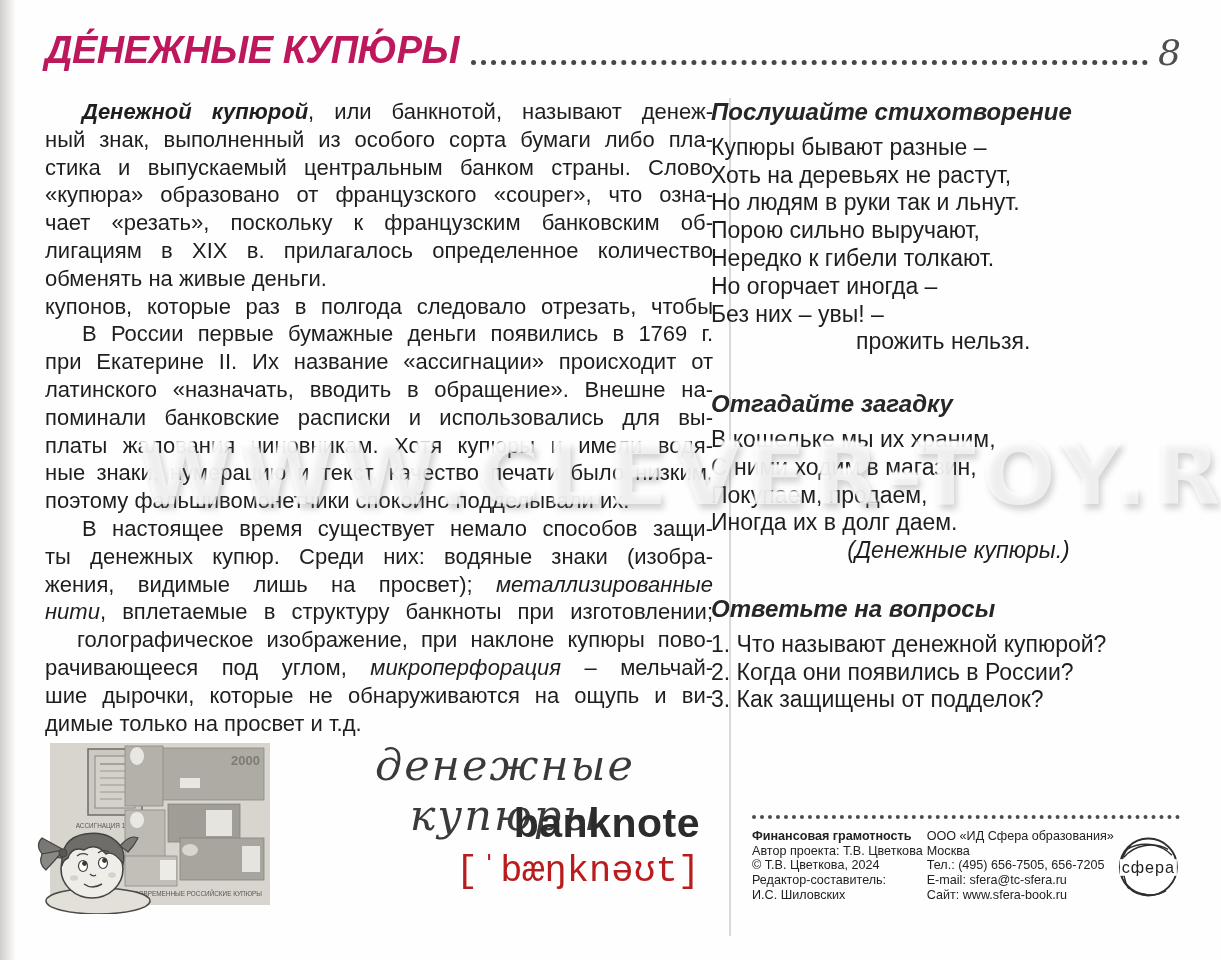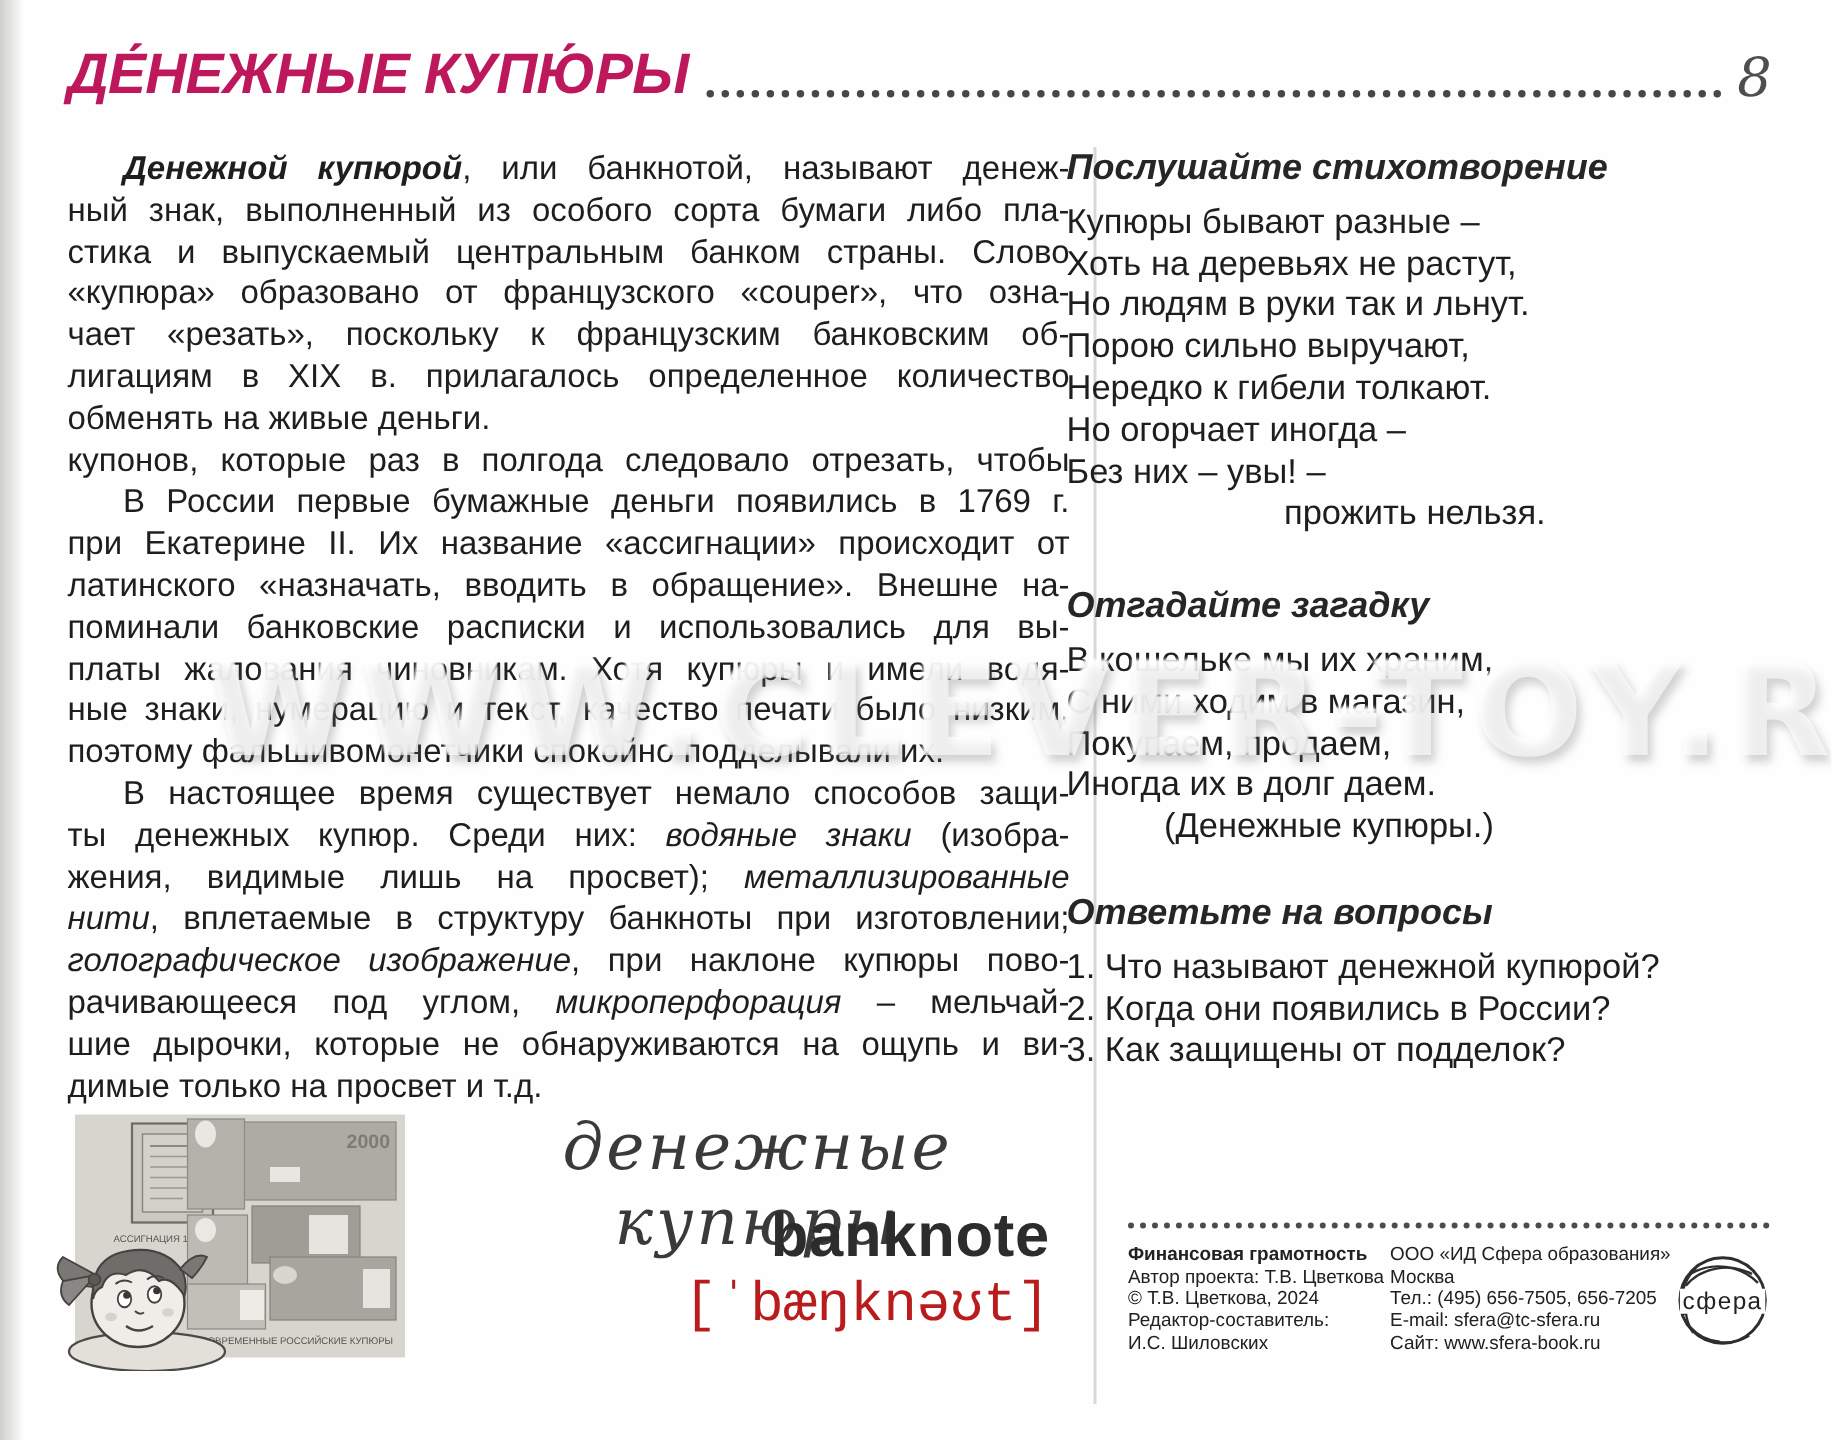--- a/index.html
+++ b/index.html
@@ -26,21 +26,21 @@
   #left-col{position:absolute;left:45px;top:98px;width:668px;font-size:22px;line-height:27.8px;}
   .jline{text-align:justify;text-align-last:justify;white-space:nowrap0;}
   .jline.first{text-indent:37px;}
   .jline.last{text-align-last:left;}
   .para{margin:0;}
 
   #right-col{position:absolute;left:711px;top:98px;width:430px;font-size:23px;line-height:27.8px;}
   .section-heading{font-weight:bold;font-style:italic;font-size:24px;color:#262626;margin:0 0 8px 0;}
   .poem-lines div, .riddle-lines div, .question-items div{line-height:27.8px;}
   .poem-lines div:last-child{padding-left:145px;}
-  #riddle-answer{padding-left:65px;}
+  #riddle-answer{font-style:italic;padding-left:65px;text-align:center;}
   #section-poem{margin-bottom:34px;}
   #section-riddle{margin-bottom:30px;}
 
   
   #watermark{position:absolute;left:138px;top:424px;z-index:6;pointer-events:none;
     font-family:"DejaVu Sans", sans-serif;font-weight:800;font-size:86px;letter-spacing:7px;
     color:rgba(255,255,255,.62);white-space:nowrap;
     text-shadow:3px 5px 6px rgba(110,110,110,.30), -1px -1px 2px rgba(255,255,255,.85);}
 
   
@@ -95,24 +95,24 @@
         <div class="jline first"><span>В России первые бумажные деньги появились в 1769 г.</span></div>
         <div class="jline"><span>при Екатерине II. Их название «ассигнации» происходит от</span></div>
         <div class="jline"><span>латинского «назначать, вводить в обращение». Внешне на-</span></div>
         <div class="jline"><span>поминали банковские расписки и использовались для вы-</span></div>
         <div class="jline"><span>платы жалования чиновникам. Хотя купюры и имели водя-</span></div>
         <div class="jline"><span>ные знаки, нумерацию и текст, качество печати было низким,</span></div>
         <div class="jline last"><span>поэтому фальшивомонетчики спокойно подделывали их.</span></div>
       </div>
     <div class="para">
         <div class="jline first"><span>В настоящее время существует немало способов защи-</span></div>
-        <div class="jline"><span>ты денежных купюр. Среди них: </span><span style="font-style: italic;">водяные знаки</span><span> (изобра-</span></div>
+        <div class="jline"><span>ты денежных купюр. Среди них: </span><span style="">водяные знаки</span><span> (изобра-</span></div>
         <div class="jline"><span>жения, видимые лишь на просвет); </span><span style="font-style: italic;">металлизированные</span></div>
         <div class="jline"><span style="font-style: italic;">нити</span><span>, вплетаемые в структуру банкноты при изготовлении;</span></div>
-        <div class="jline"><span style="font-style: italic;">голографическое изображение</span><span>, при наклоне купюры пово-</span></div>
+        <div class="jline"><span style=" margin-left: 32px;">голографическое изображение</span><span>, при наклоне купюры пово-</span></div>
         <div class="jline"><span>рачивающееся под углом, </span><span style="font-style: italic;">микроперфорация</span><span> – мельчай-</span></div>
         <div class="jline"><span>шие дырочки, которые не обнаруживаются на ощупь и ви-</span></div>
         <div class="jline last"><span>димые только на просвет и т.д.</span></div>
       </div>
   </div>
 
   <div id="right-col">
     <div id="section-poem">
       <div class="section-heading">Послушайте стихотворение</div>
       <div class="poem-lines">

